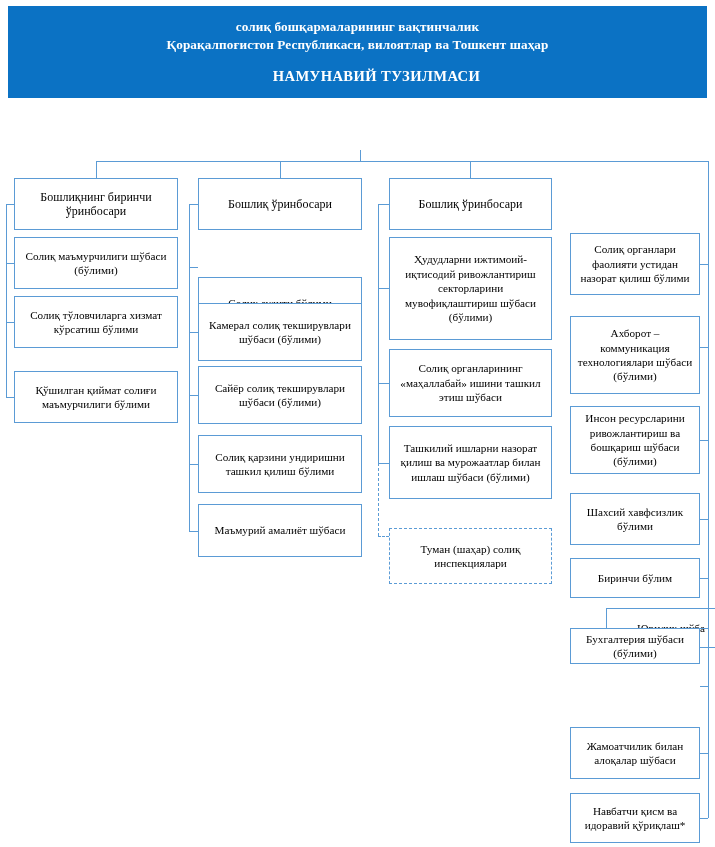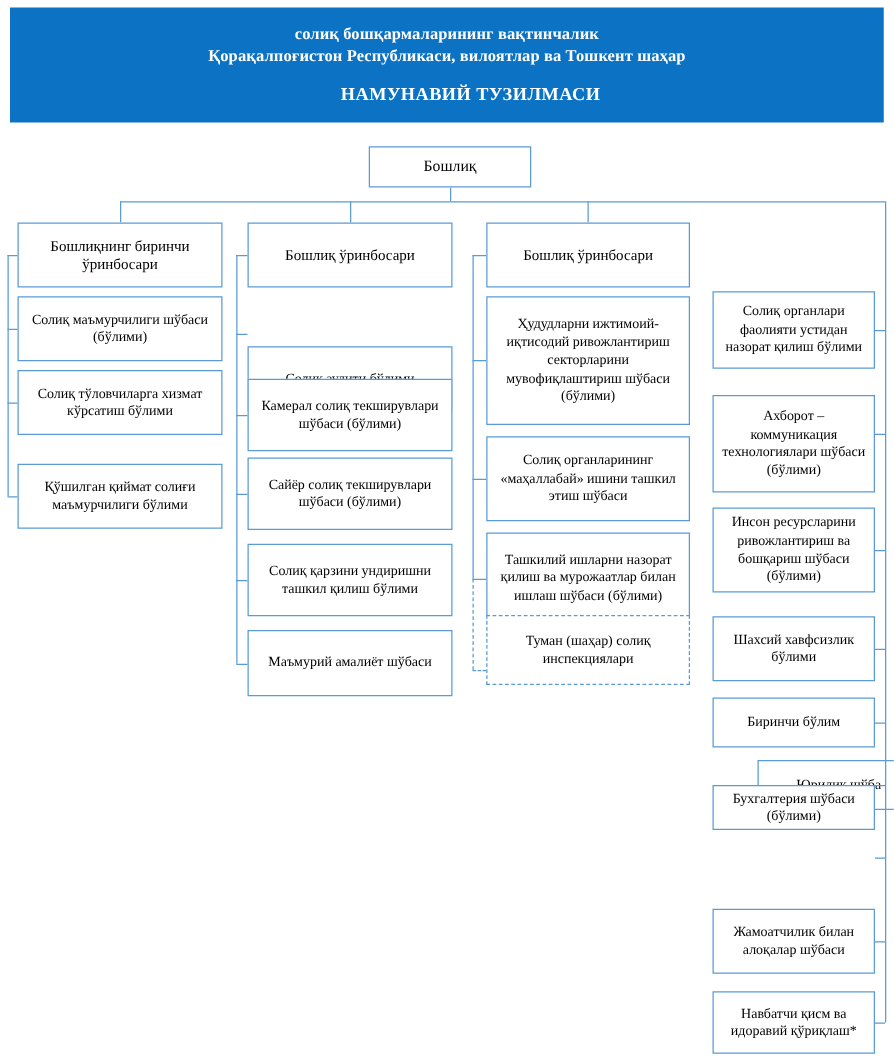--- a/index.html
+++ b/index.html
@@ -98,23 +98,20 @@
 <body>
 
 <div id="root">
 
   <div class="banner">
     <div class="line1">солиқ бошқармаларининг вақтинчалик</div>
     <div class="line1">Қорақалпоғистон Республикаси, вилоятлар ва Тошкент шаҳар</div>
     <div class="line2">НАМУНАВИЙ ТУЗИЛМАСИ</div>
   </div>
 
-  <div class="box chief" style="left:295px; top:117px; width:130px; height:33px;">
-    <span class="txt">Бошлиқ</span>
-  </div>
 
   <div class="vline" style="left:360px; top:150px; height:11px;"></div>
 
   <div class="hline" style="left:96px; top:161px; width:612px;"></div>
 
   <div class="vline" style="left:96px; top:161px; height:17px;"></div>
   <div class="vline" style="left:280px; top:161px; height:17px;"></div>
   <div class="vline" style="left:470px; top:161px; height:17px;"></div>
   <div class="vline" style="left:708px; top:161px; height:67px;"></div>
 
@@ -169,21 +166,21 @@
   </div>
   <div class="box" style="left:389px; top:237px; width:163px; height:103px;">
     <span class="txt">Ҳудудларни ижтимоий-иқтисодий ривожлантириш секторларини мувофиқлаштириш шўбаси (бўлими)</span>
   </div>
   <div class="box" style="left:389px; top:349px; width:163px; height:68px;">
     <span class="txt">Солиқ органларининг «маҳаллабай» ишини ташкил этиш шўбаси</span>
   </div>
   <div class="box" style="left:389px; top:426px; width:163px; height:73px;">
     <span class="txt">Ташкилий ишларни назорат қилиш ва мурожаатлар билан ишлаш шўбаси (бўлими)</span>
   </div>
-  <div class="box dashed" style="left:389px; top:492px; width:163px; height:56px;">
+  <div class="box dashed" style="left:389px; top:528px; width:163px; height:56px;">
     <span class="txt">Туман (шаҳар) солиқ инспекциялари</span>
   </div>
 
   <div class="vline" style="left:378px; top:204px; height:259px;"></div>
   <div class="hline" style="left:378px; top:204px; width:11px;"></div>
   <div class="hline" style="left:378px; top:288px; width:11px;"></div>
   <div class="hline" style="left:378px; top:383px; width:11px;"></div>
   <div class="hline" style="left:378px; top:463px; width:11px;"></div>
 
   <div class="vline dash" style="left:378px; top:463px; height:73px;"></div>

